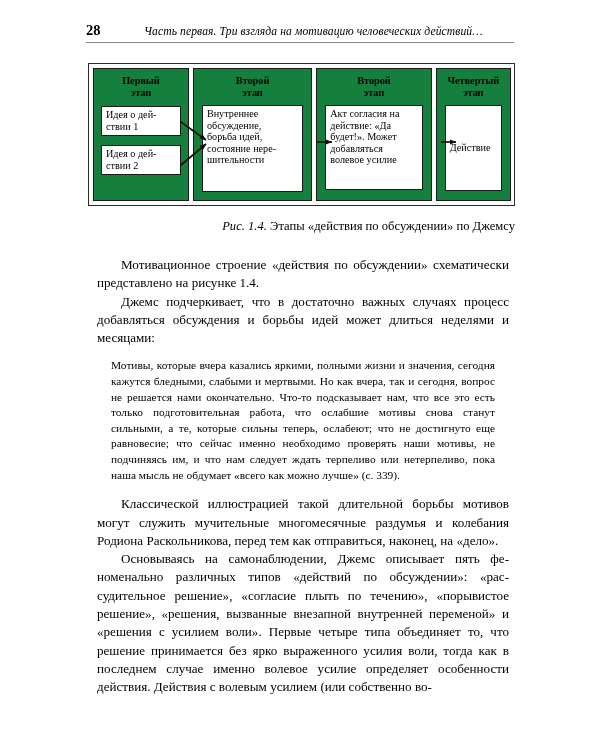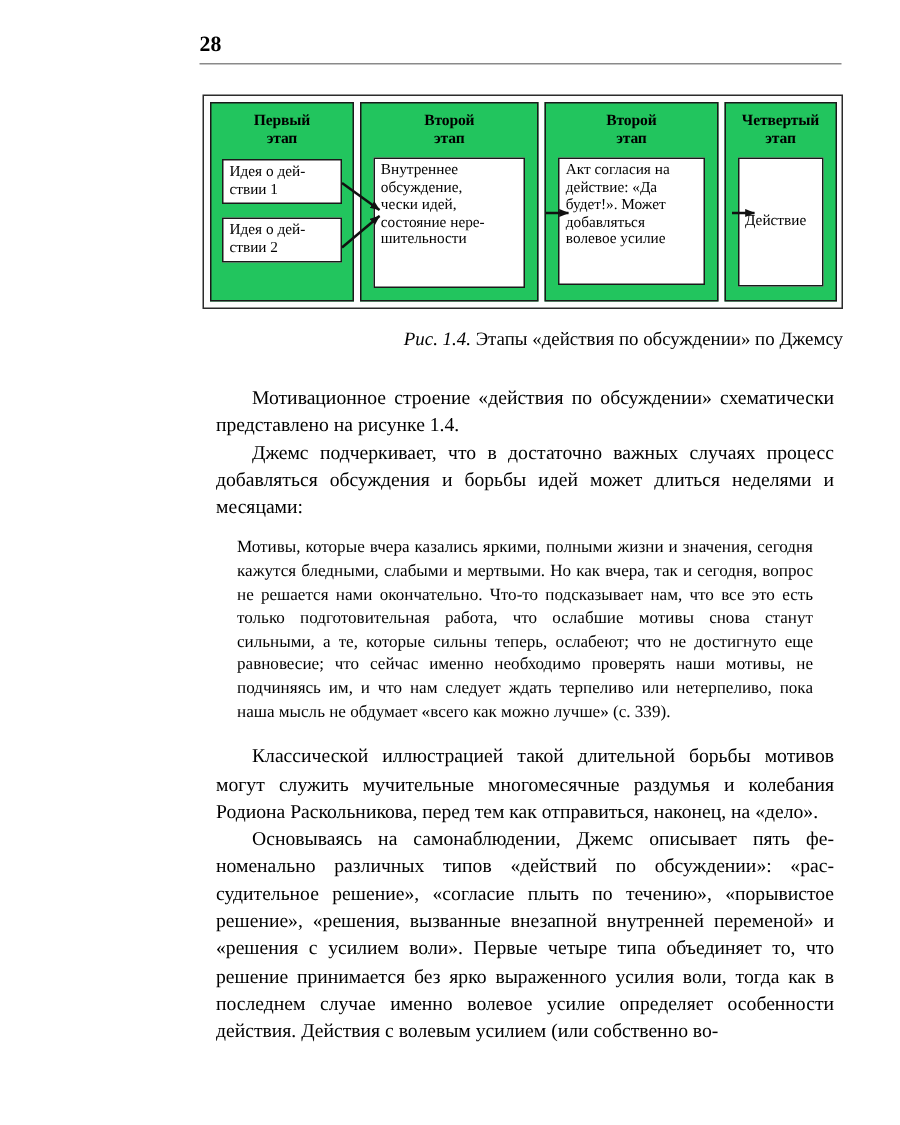--- a/index.html
+++ b/index.html
@@ -14,21 +14,20 @@
     color: #000000;
     overflow: hidden;
   }
 
   .page {
     position: relative;
     width: 500px;
     height: 750px;
     box-sizing: border-box;
     padding: 0;
-    margin-left: 47px;
   }
 
   
   .running-head {
     position: absolute;
     left: 86px;
     top: 22px;
     width: 428px;
     display: flex;
     align-items: baseline;
@@ -66,21 +65,21 @@
     right: 3px;
     bottom: 4px;
     display: flex;
     align-items: stretch;
     gap: 4px;
   }
   .stage {
     border: 1.3px solid #1a1a1a;
     box-sizing: border-box;
     position: relative;
-    background: #22c55e;
+    background: #15803d;
   }
   .stage-1 { width: 98px; }
   .stage-2 { width: 122px; }
   .stage-3 { width: 118px; }
   .stage-4 { width: 77px; }
 
   .stage-title {
     text-align: center;
     font-weight: bold;
     font-size: 10.4px;
@@ -183,20 +182,21 @@
     text-indent: 0;
   }
 </style>
 </head>
 <body>
 
 <div class="page">
 
   <div class="running-head">
     <span class="folio">28</span>
+    <span class="head-title">Часть первая. Три взгляда на мотивацию человеческих действий…</span>
   </div>
 
   <div class="figure">
     <div class="figure-inner">
 
       <div class="stage stage-1">
         <div class="stage-title">
           <div>Первый</div>
           <div>этап</div>
         </div>
@@ -213,21 +213,21 @@
       </div>
 
       <div class="stage stage-2">
         <div class="stage-title">
           <div>Второй</div>
           <div>этап</div>
         </div>
         <div class="inner-box">
           <div>Внутреннее</div>
           <div>обсуждение,</div>
-          <div>чески идей,</div>
+          <div>борьба идей,</div>
           <div>состояние нере-</div>
           <div>шительности</div>
         </div>
       </div>
 
       <div class="stage stage-3">
         <div class="stage-title">
           <div>Второй</div>
           <div>этап</div>
         </div>

